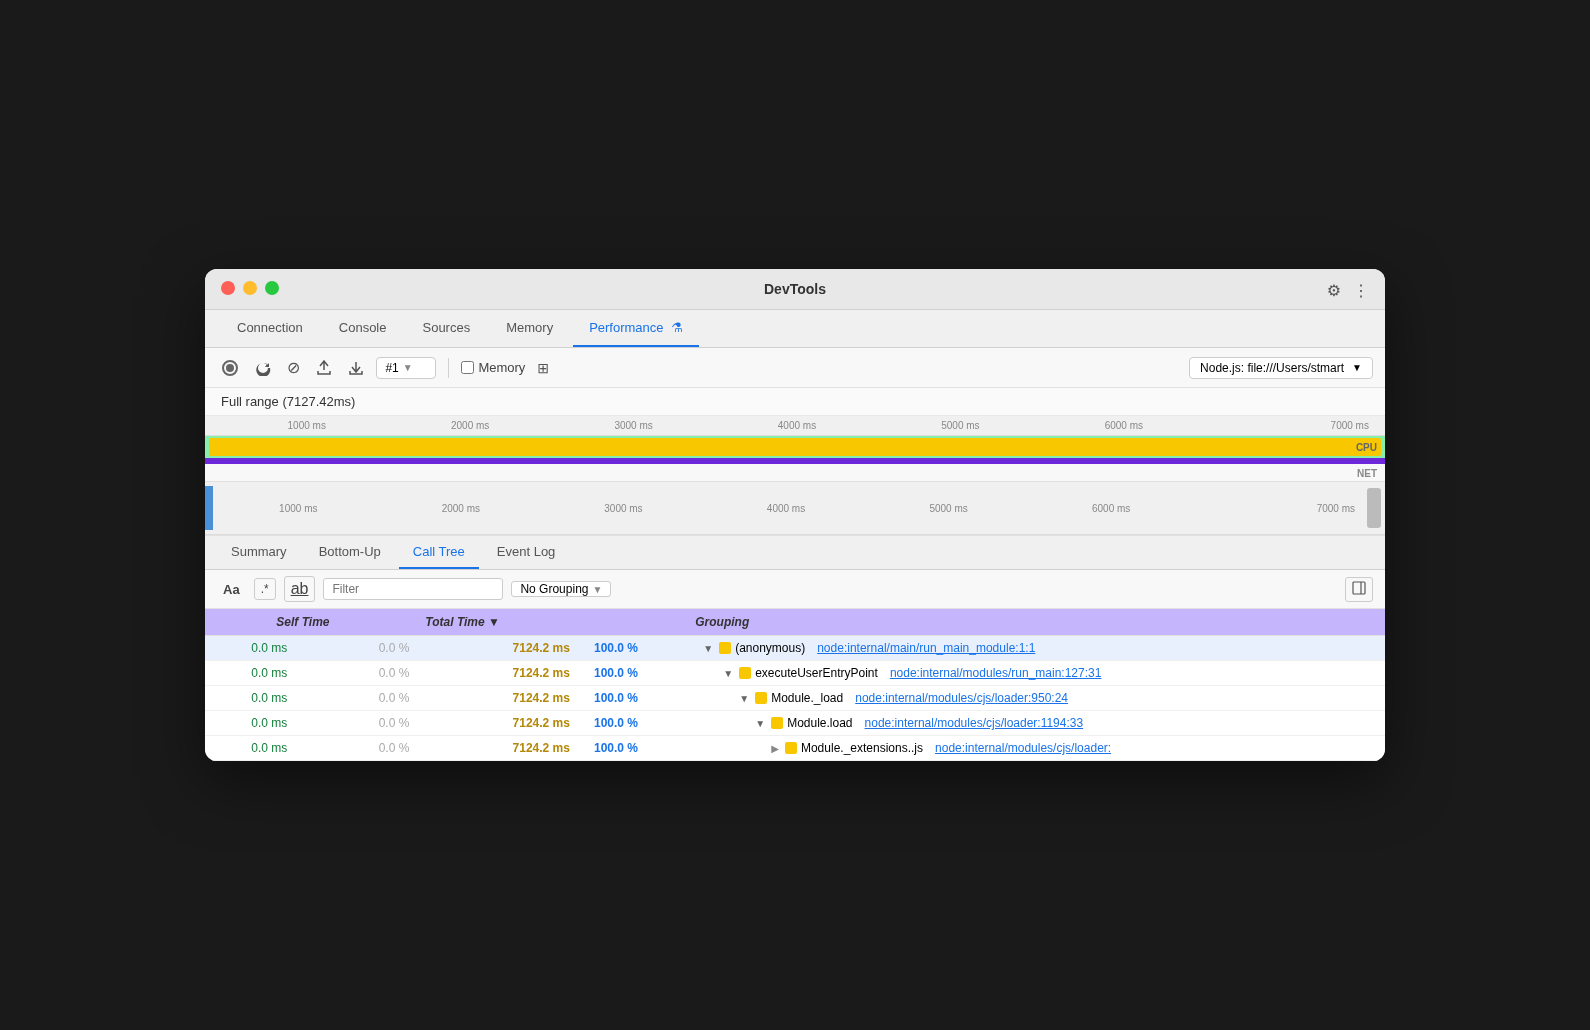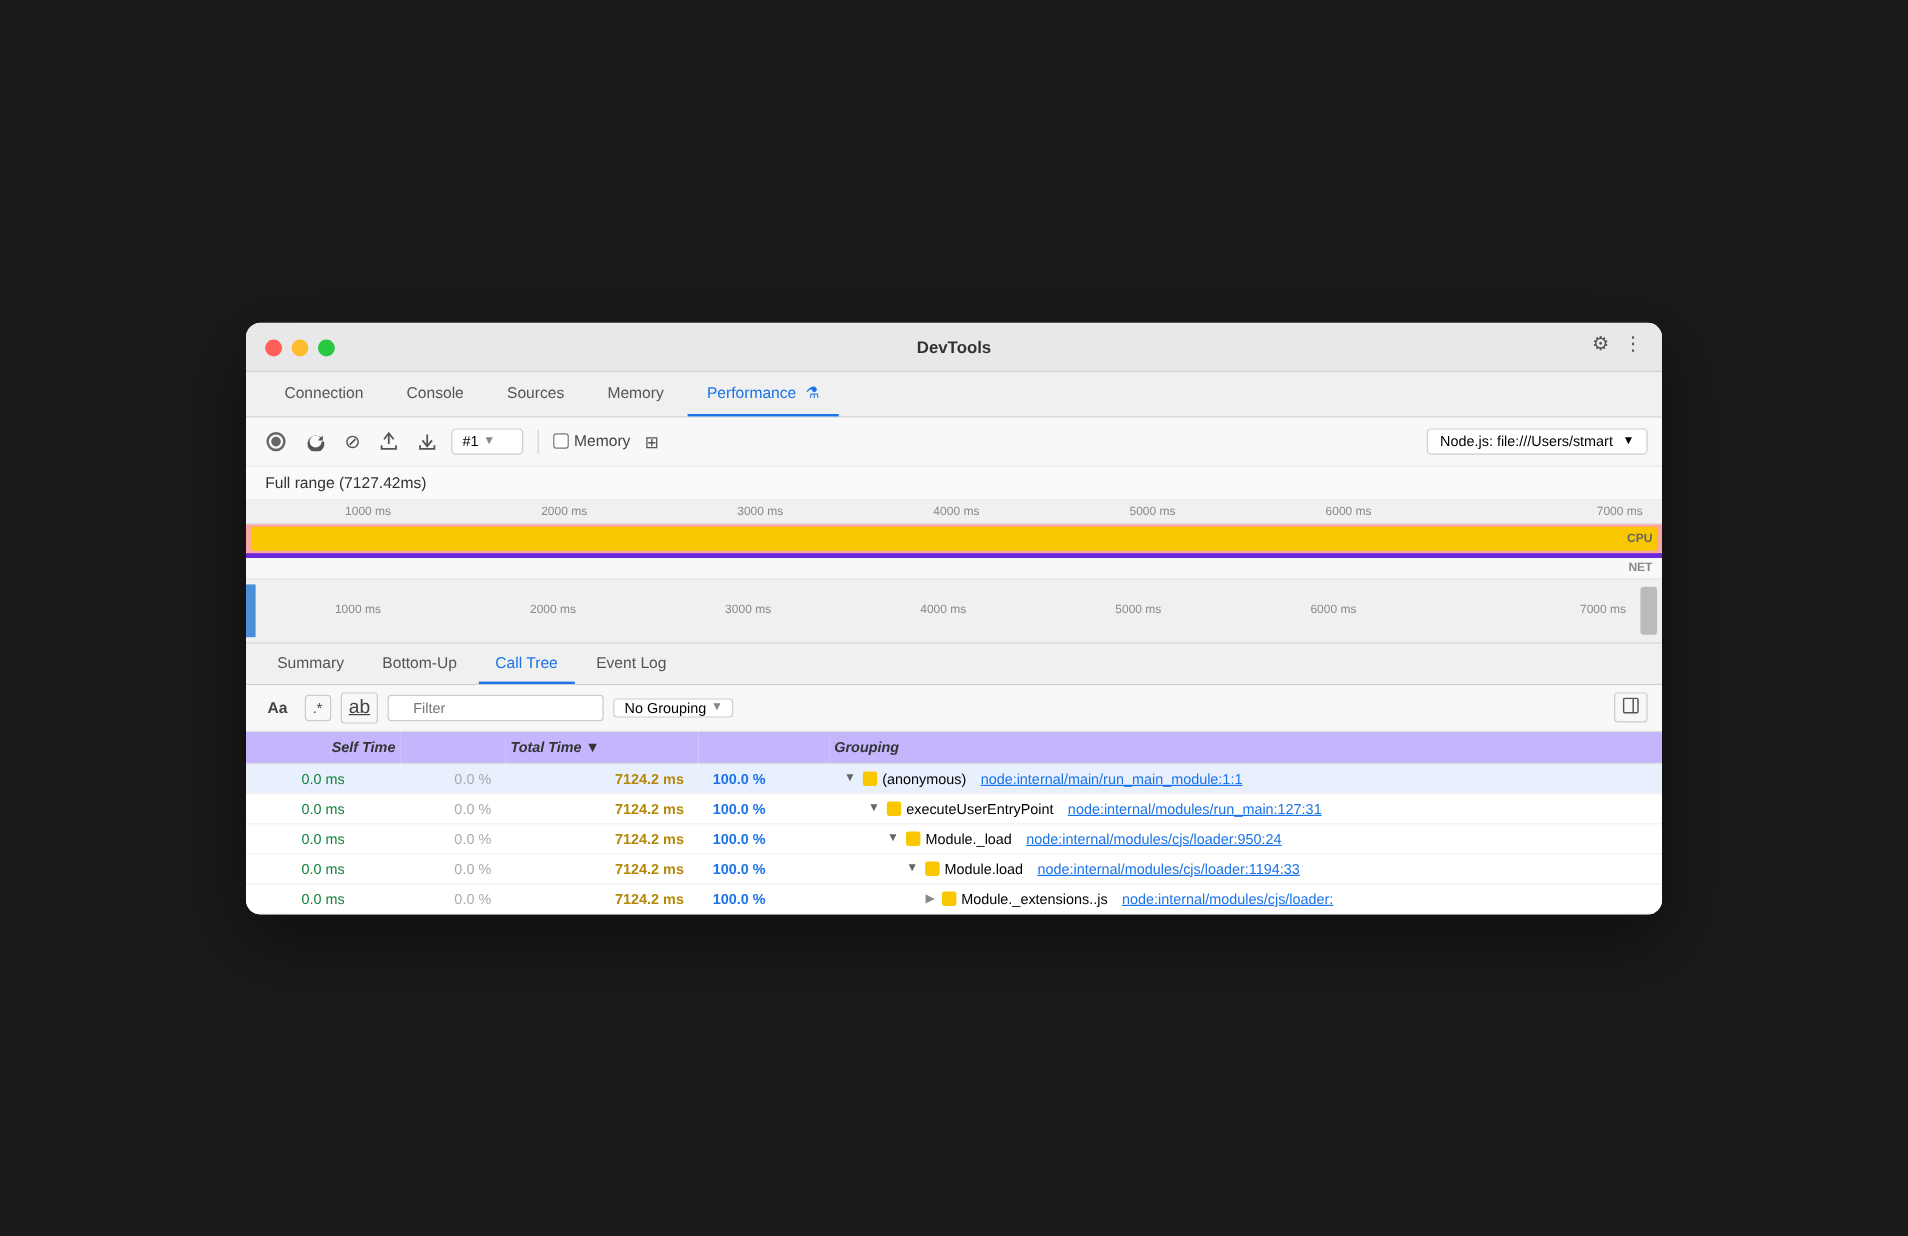--- a/index.html
+++ b/index.html
@@ -15,21 +15,21 @@
       width: 1180px;
       background: #f5f5f5;
       border-radius: 12px;
       box-shadow: 0 20px 60px rgba(0,0,0,0.5);
       overflow: hidden;
     }
     .title-bar {
       background: #e8e8e8;
       padding: 12px 16px;
       display: flex;
-      align-items: flex-end;
+      align-items: flex-start;
       justify-content: center;
       position: relative;
       border-bottom: 1px solid #d0d0d0;
     }
     .traffic-lights {
       position: absolute;
       left: 16px;
       display: flex;
       gap: 8px;
     }
@@ -169,24 +169,24 @@
     }
     .ruler-mark {
       flex: 1;
       text-align: center;
       font-size: 10px;
       color: #888;
     }
     .ruler-mark:first-child { text-align: left; }
     .ruler-mark:last-child { text-align: right; }
     .cpu-bar-container {
-      background: #fca5a5;
+      background: #86efac;
       position: relative;
       height: 28px;
-      border-bottom: 4px solid #6d28d9;
+      border-bottom: 6px solid #6d28d9;
     }
     .cpu-bar {
       position: absolute;
       left: 4px;
       right: 4px;
       top: 2px;
       bottom: 2px;
       background: #f9c700;
       border-radius: 2px;
     }
@@ -248,21 +248,21 @@
       border: 1px solid #ccc;
       border-radius: 3px;
       padding: 3px 6px;
       font-size: 12px;
       cursor: pointer;
       color: #444;
     }
     .filter-input {
       border: 1px solid #ccc;
       border-radius: 3px;
-      padding: 3px 20px;
+      padding: 3px 8px;
       font-size: 12px;
       width: 180px;
       background: #fff;
     }
     .grouping-select {
       background: #fff;
       border: 1px solid #ccc;
       border-radius: 3px;
       padding: 0 8px;
       font-size: 12px;

